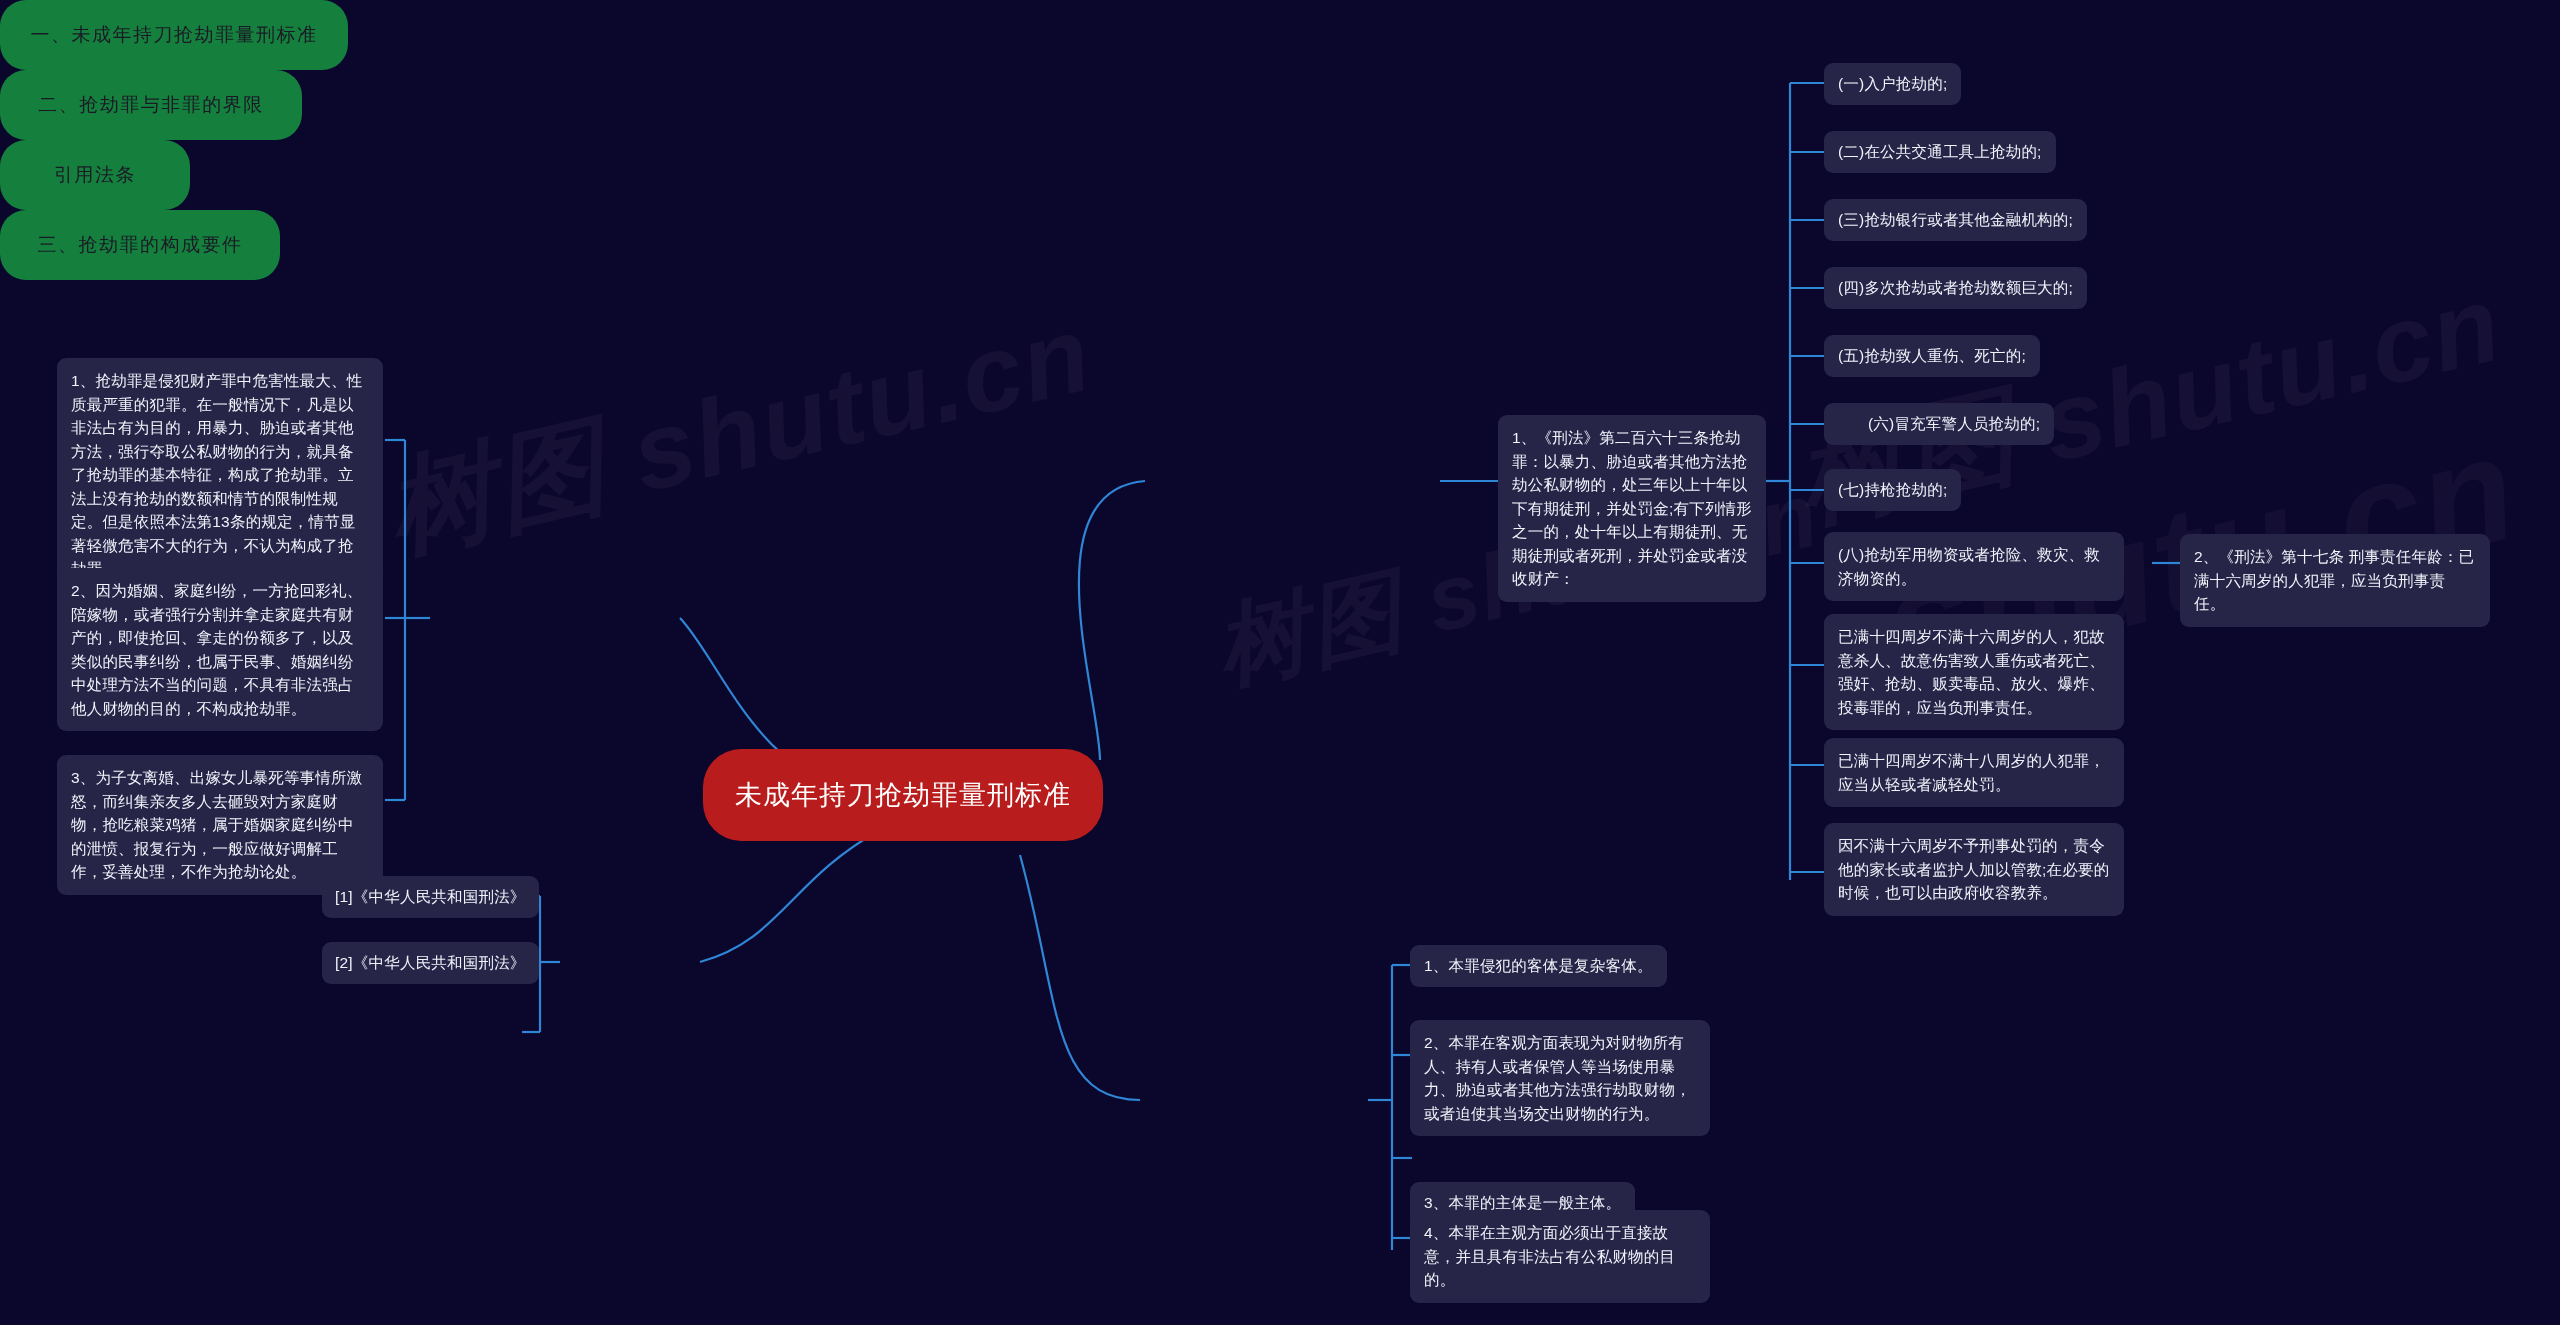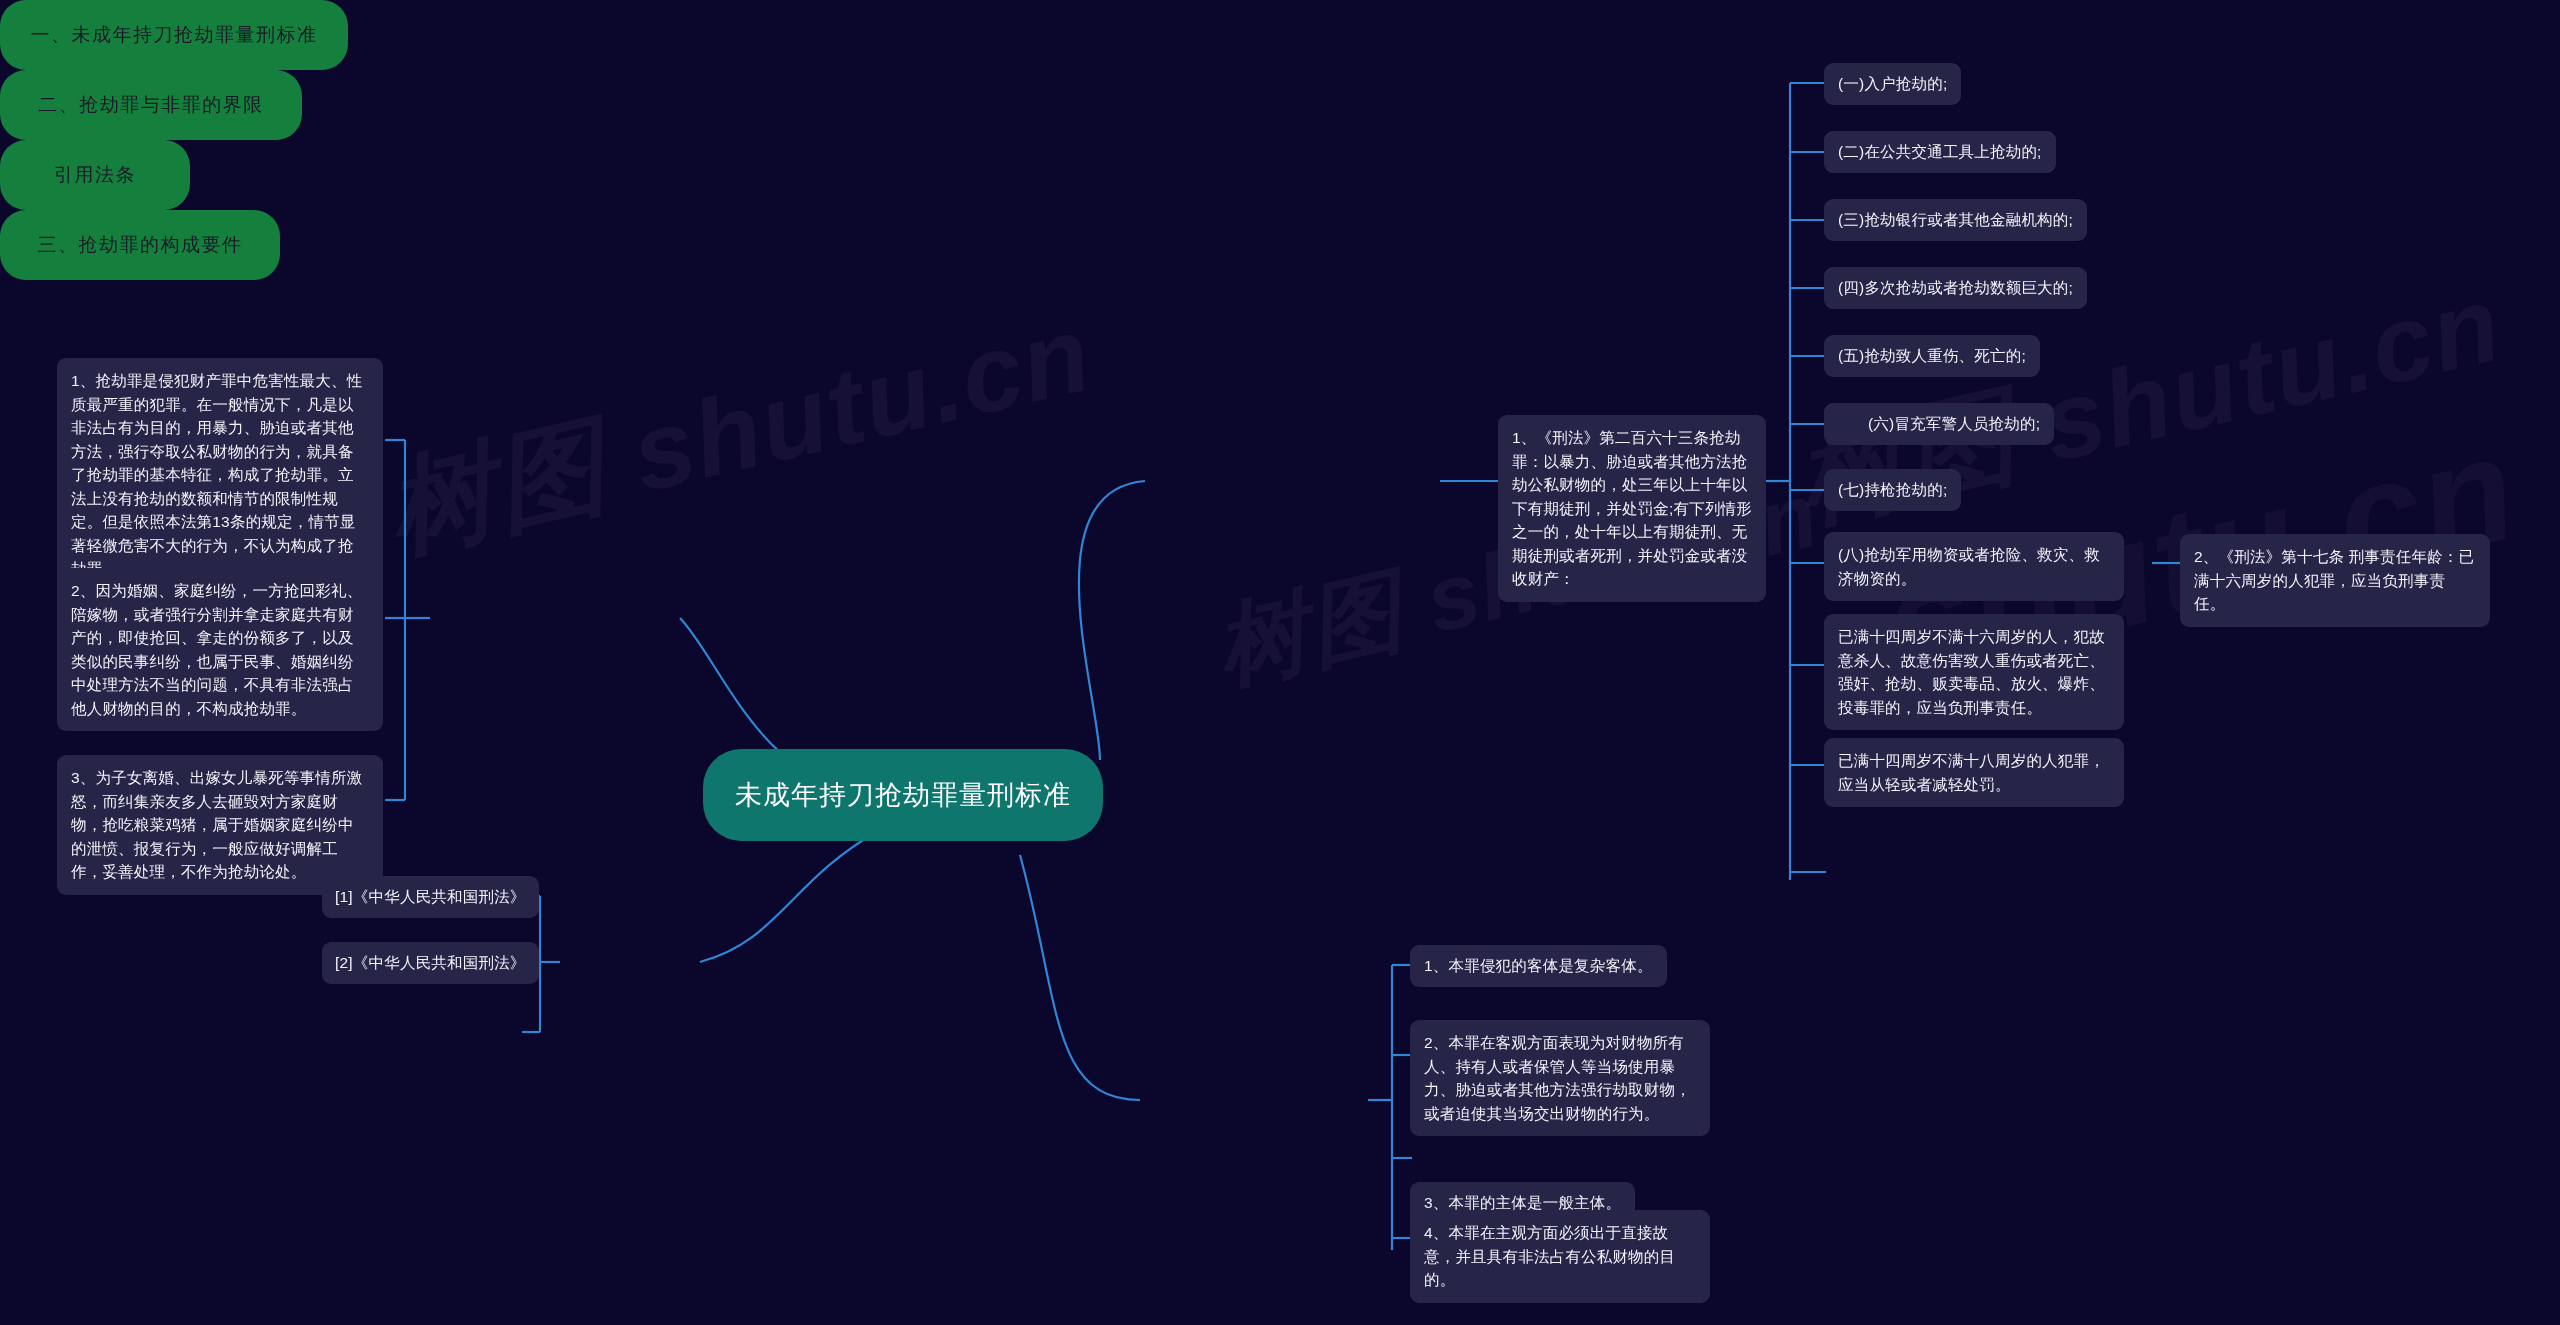--- a/index.html
+++ b/index.html
@@ -53,21 +53,21 @@
     background: #262447;
     color: #f2f3fb;
     font-size: 15.5px;
     line-height: 1.52;
     padding: 11px 14px;
     letter-spacing: .2px;
   }
   .node.one-line { padding: 9px 14px; }
 
   .root {
-    background: #0f766e;
+    background: #b91c1c;
     color: #ffffff;
     border-radius: 38px;
     font-size: 27px;
     line-height: 1.34;
     text-align: center;
     padding: 18px 26px;
     letter-spacing: 1px;
     display: flex;
     align-items: center;
     justify-content: center;
@@ -163,20 +163,21 @@
   <div class="node one-line" style="left:1824px; top:63px; width:auto;">(一)入户抢劫的;</div>
   <div class="node one-line" style="left:1824px; top:131px;">(二)在公共交通工具上抢劫的;</div>
   <div class="node one-line" style="left:1824px; top:199px;">(三)抢劫银行或者其他金融机构的;</div>
   <div class="node one-line" style="left:1824px; top:267px;">(四)多次抢劫或者抢劫数额巨大的;</div>
   <div class="node one-line" style="left:1824px; top:335px;">(五)抢劫致人重伤、死亡的;</div>
   <div class="node one-line" style="left:1824px; top:403px;padding-left:44px;">(六)冒充军警人员抢劫的;</div>
   <div class="node one-line" style="left:1824px; top:469px;">(七)持枪抢劫的;</div>
   <div class="node" style="left:1824px; top:532px; width:300px;">(八)抢劫军用物资或者抢险、救灾、救济物资的。</div>
   <div class="node" style="left:1824px; top:614px; width:300px;">已满十四周岁不满十六周岁的人，犯故意杀人、故意伤害致人重伤或者死亡、强奸、抢劫、贩卖毒品、放火、爆炸、投毒罪的，应当负刑事责任。</div>
   <div class="node" style="left:1824px; top:738px; width:300px;">已满十四周岁不满十八周岁的人犯罪，应当从轻或者减轻处罚。</div>
+  <div class="node" style="left:1824px; top:823px; width:300px;">因不满十六周岁不予刑事处罚的，责令他的家长或者监护人加以管教;在必要的时候，也可以由政府收容教养。</div>
 
   <div class="node" style="left:2180px; top:534px; width:310px;">2、《刑法》第十七条 刑事责任年龄：已满十六周岁的人犯罪，应当负刑事责任。</div>
 
   <div class="node" style="left:57px; top:358px; width:326px;">1、抢劫罪是侵犯财产罪中危害性最大、性质最严重的犯罪。在一般情况下，凡是以非法占有为目的，用暴力、胁迫或者其他方法，强行夺取公私财物的行为，就具备了抢劫罪的基本特征，构成了抢劫罪。立法上没有抢劫的数额和情节的限制性规定。但是依照本法第13条的规定，情节显著轻微危害不大的行为，不认为构成了抢劫罪。</div>
   <div class="node" style="left:57px; top:568px; width:326px;">2、因为婚姻、家庭纠纷，一方抢回彩礼、陪嫁物，或者强行分割并拿走家庭共有财产的，即使抢回、拿走的份额多了，以及类似的民事纠纷，也属于民事、婚姻纠纷中处理方法不当的问题，不具有非法强占他人财物的目的，不构成抢劫罪。</div>
   <div class="node" style="left:57px; top:735px; width:326px;margin-top:20px;">3、为子女离婚、出嫁女儿暴死等事情所激怒，而纠集亲友多人去砸毁对方家庭财物，抢吃粮菜鸡猪，属于婚姻家庭纠纷中的泄愤、报复行为，一般应做好调解工作，妥善处理，不作为抢劫论处。</div>
 
   <div class="node cite" style="left:322px; top:876px;">[1]《中华人民共和国刑法》</div>
   <div class="node cite" style="left:322px; top:942px;">[2]《中华人民共和国刑法》</div>
 

